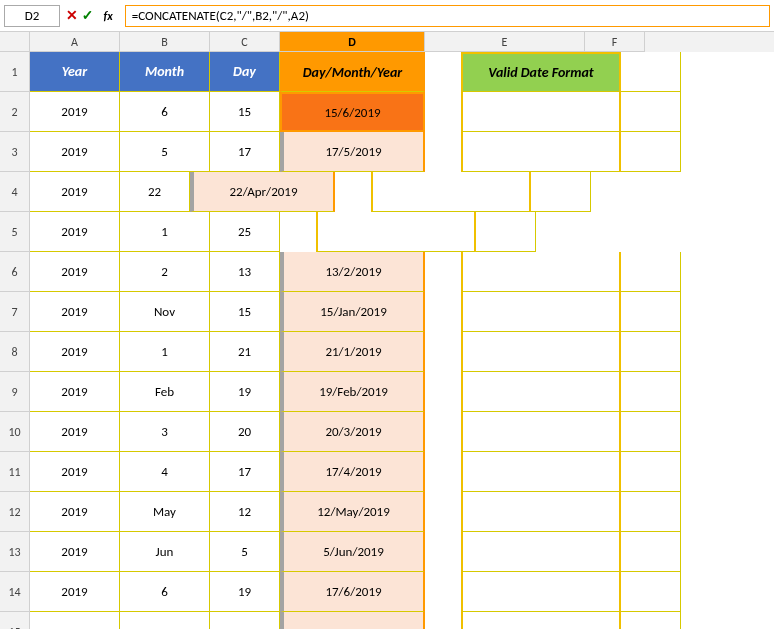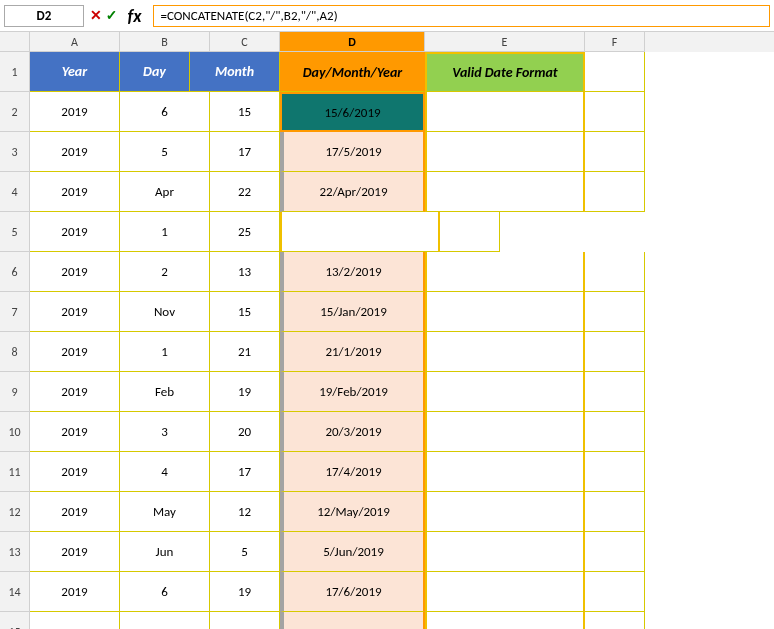--- a/index.html
+++ b/index.html
@@ -8,29 +8,29 @@
     
     .top-bar {
       display: flex;
       align-items: center;
       height: 32px;
       background: #fff;
       border-bottom: 1px solid #d0d0d0;
       padding: 0 4px;
     }
     .cell-ref {
-      width: 80px;
+      width: 56px;
       border: 1px solid #aaa;
       height: 22px;
       text-align: center;
       font-size: 13px;
       display: flex;
       align-items: center;
       justify-content: center;
-      font-weight: bold;
+      font-weight: normal;
     }
     .formula-icons {
       display: flex;
       align-items: center;
       padding: 0 6px;
       gap: 4px;
     }
     .formula-icon {
       font-size: 14px;
       color: #666;
@@ -44,21 +44,21 @@
       border: 1px solid #f90;
       height: 22px;
       padding: 0 6px;
       font-size: 13px;
       color: #000;
       display: flex;
       align-items: center;
     }
     .fx-label {
       font-style: italic;
-      font-size: 18px;
+      font-size: 12px;
       color: #000;
       padding: 0 6px;
       font-weight: bold;
     }
 
     
     .spreadsheet {
       width: 774px;
     }
 
@@ -126,26 +126,27 @@
 
     
     .cell.col-d {
       background: #fce4d6;
       border-right: 2px solid #f90;
       border-left: 0px;
     }
     
     .cell.selected {
       border: 2px solid #f90 !important;
-      background: #0f766e;
+      background: #f97316;
     }
 
     
     .cell.col-e {
       border-right: 2px solid #f0c000;
+      margin-left: 36px;
     }
 
     .header-row .row-num {
       background: #f2f2f2;
     }
 
     
     .w-a { width: 90px; min-width: 90px; }
     .w-b { width: 90px; min-width: 90px; }
     .w-c { width: 70px; min-width: 70px; }
@@ -209,22 +210,22 @@
     <div class="col-header w-b">B</div>
     <div class="col-header w-c">C</div>
     <div class="col-header w-d active">D</div>
     <div class="col-header w-e">E</div>
     <div class="col-header w-f">F</div>
   </div>
 
   <div class="sheet-row header-row">
     <div class="row-num">1</div>
     <div class="cell col-a w-a">Year</div>
+    <div class="cell col-b w-b">Month</div>
     <div class="cell col-c w-c">Day</div>
-    <div class="cell col-b w-b">Month</div>
     <div class="cell col-d w-d col-d-top">Day/Month/Year</div>
     <div class="cell col-e w-e">Valid Date Format</div>
     <div class="cell w-f"></div>
   </div>
 
   <div id="sheet-body">
       <div class="sheet-row">
     <div class="row-num">2</div>
     <div class="cell col-a w-a">2019</div>
     <div class="cell col-b w-b">6</div>
@@ -238,21 +239,20 @@
     <div class="cell col-a w-a">2019</div>
     <div class="cell col-b w-b">5</div>
     <div class="cell col-c w-c">17</div>
     <div class="cell col-d w-d">17/5/2019</div>
     <div class="cell col-e w-e"></div>
     <div class="cell w-f"></div>
   </div>
       <div class="sheet-row">
     <div class="row-num">4</div>
     <div class="cell col-a w-a">2019</div>
-    <div class="cell col-b w-b">Apr</div>
     <div class="cell col-c w-c">22</div>
     <div class="cell col-d w-d">22/Apr/2019</div>
     <div class="cell col-e w-e"></div>
     <div class="cell w-f"></div>
   </div>
       <div class="sheet-row">
     <div class="row-num">5</div>
     <div class="cell col-a w-a">2019</div>
     <div class="cell col-b w-b">1</div>
     <div class="cell col-c w-c">25</div>

